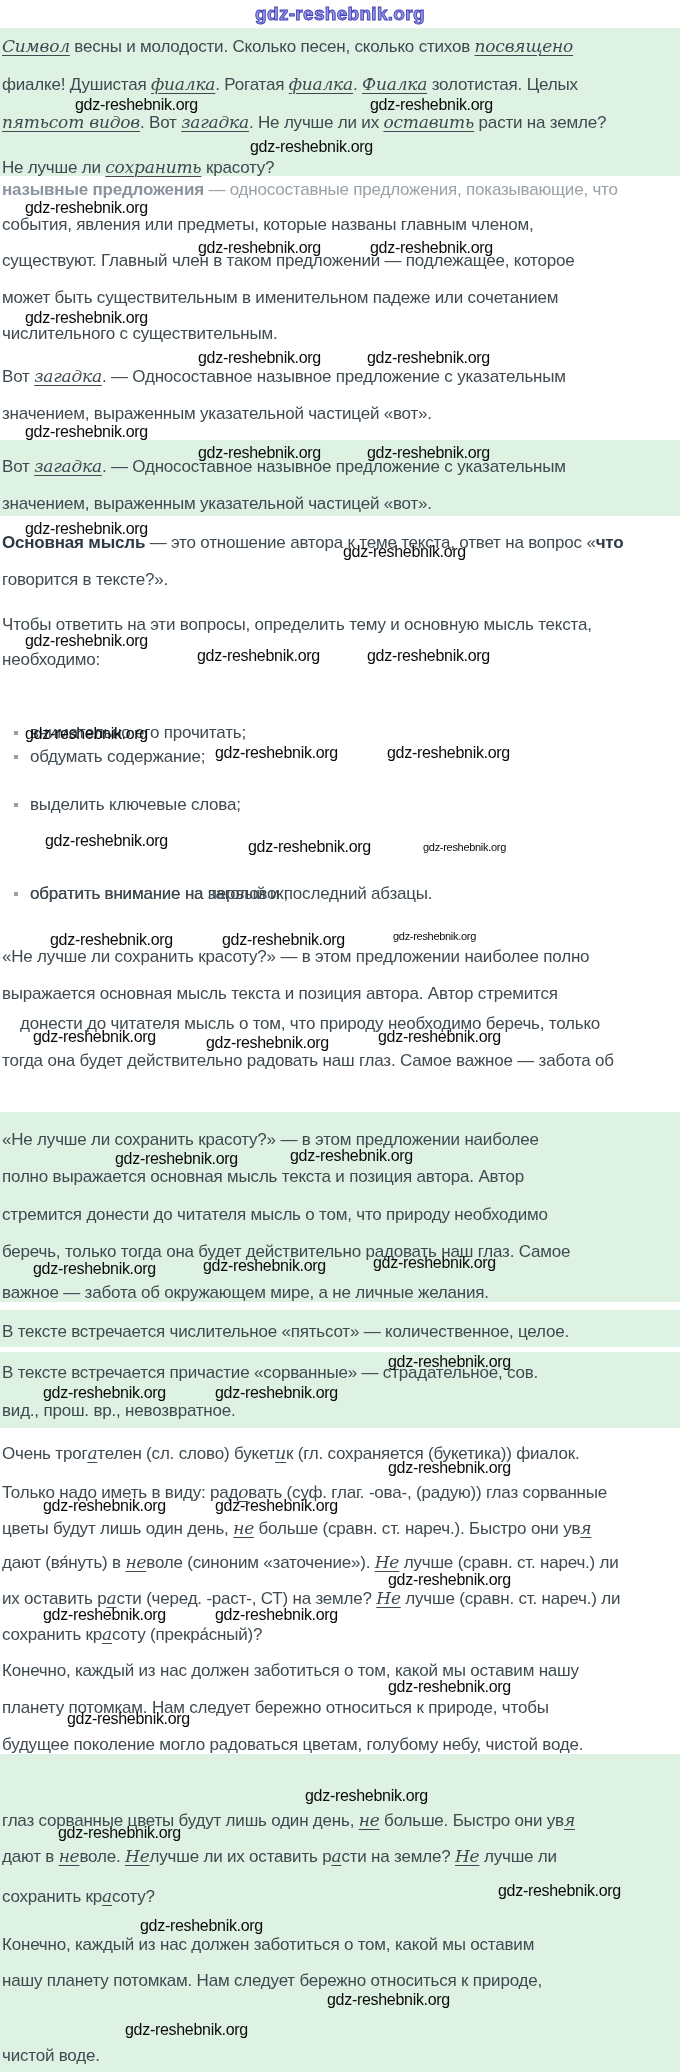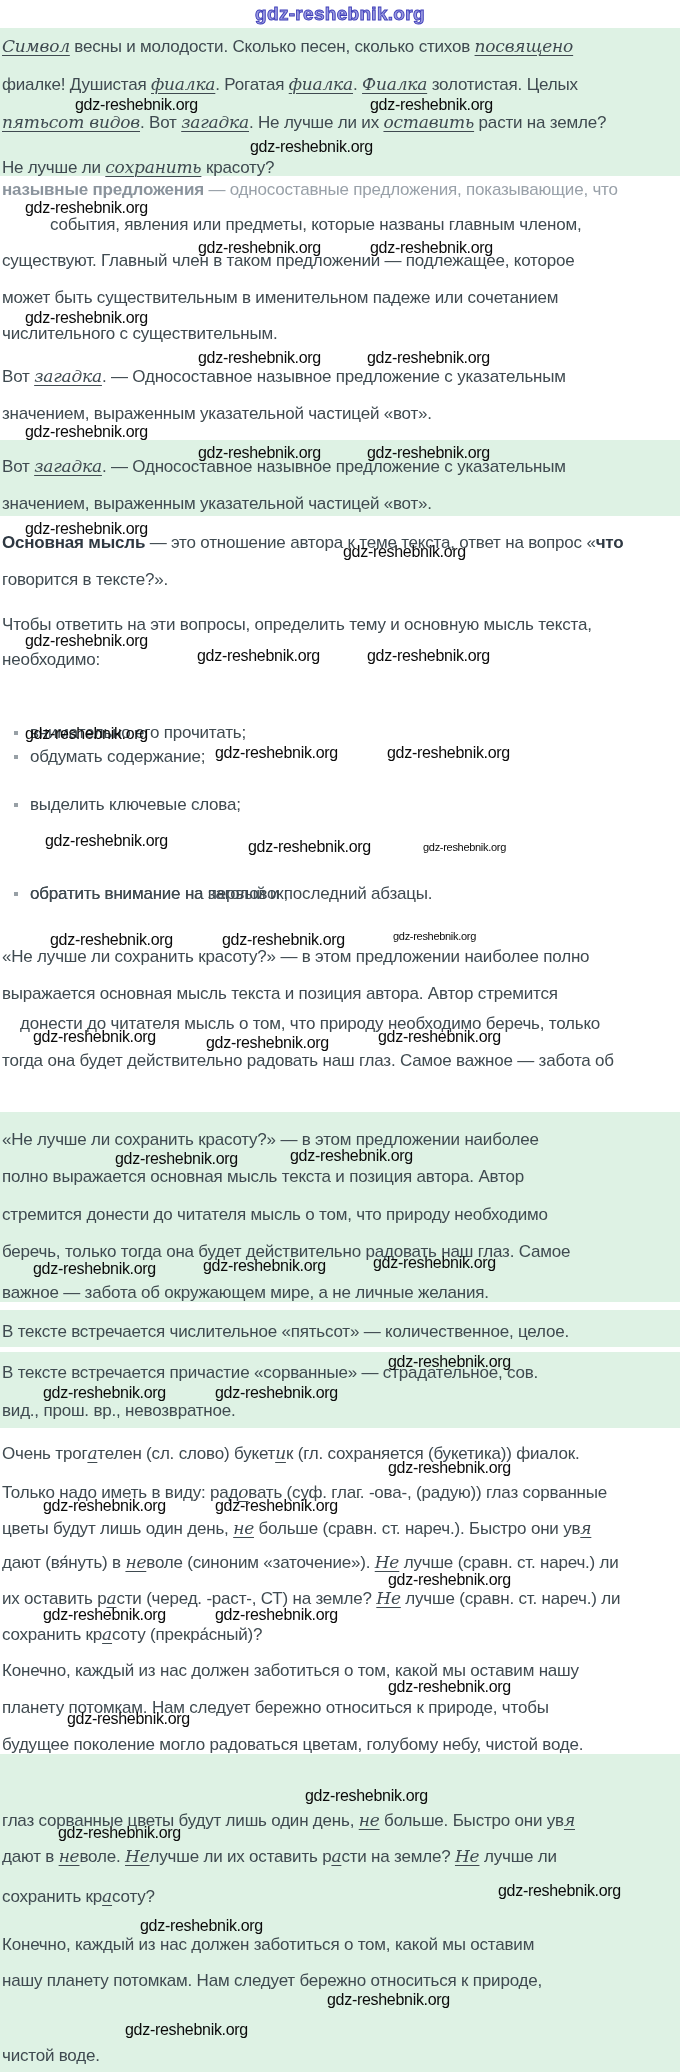--- a/index.html
+++ b/index.html
@@ -47,21 +47,21 @@
     <div class="hl" style="top: 1310px; height: 37px;"></div>
     <div class="hl" style="top: 1352px; height: 76px;"></div>
     <div class="hl" style="top: 1754px; height: 318px;"></div>
   </div>
 <div class="layer" id="text-layer">
     <div class="line" style="top: 36px; left: 2px;"><i class="t">Символ</i> весны и молодости. Сколько песен, сколько стихов <i class="t">посвящено</i></div>
     <div class="line" style="top: 74px; left: 2px;">фиалке! Душистая <i class="t">фиалка</i>. Рогатая <i class="t">фиалка</i>. <i class="t">Фиалка</i> золотистая. Целых</div>
     <div class="line" style="top: 112px; left: 2px;"><i class="t">пятьсот видов</i>. Вот <i class="t">загадка</i>. Не лучше ли их <i class="t">оставить</i> расти на земле?</div>
     <div class="line" style="top: 157px; left: 2px;">Не лучше ли <i class="t">сохранить</i> красоту?</div>
     <div class="line faded" style="top: 180px; left: 2px;"><b>назывные предложения</b> — односоставные предложения, показывающие, что</div>
-    <div class="line" style="top: 215px; left: 2px; margin-left: 48px;">события, явления или предметы, которые названы главным членом,</div>
+    <div class="line" style="top: 215px; left: 2px;">события, явления или предметы, которые названы главным членом,</div>
     <div class="line" style="top: 251px; left: 2px;">существуют. Главный член в таком предложении — подлежащее, которое</div>
     <div class="line" style="top: 288px; left: 2px;">может быть существительным в именительном падеже или сочетанием</div>
     <div class="line" style="top: 324px; left: 2px;">числительного с существительным.</div>
     <div class="line" style="top: 366px; left: 2px;">Вот <i class="t">загадка</i>. — Односоставное назывное предложение с указательным</div>
     <div class="line" style="top: 404px; left: 2px;">значением, выраженным указательной частицей «вот».</div>
     <div class="line" style="top: 456px; left: 2px;">Вот <i class="t">загадка</i>. — Односоставное назывное предложение с указательным</div>
     <div class="line" style="top: 494px; left: 2px;">значением, выраженным указательной частицей «вот».</div>
     <div class="line" style="top: 533px; left: 2px;"><b>Основная мысль</b> — это отношение автора к теме текста, ответ на вопрос «<b>что</b></div>
     <div class="line" style="top: 570px; left: 2px;">говорится в тексте?».</div>
     <div class="line" style="top: 615px; left: 2px;">Чтобы ответить на эти вопросы, определить тему и основную мысль текста,</div>

